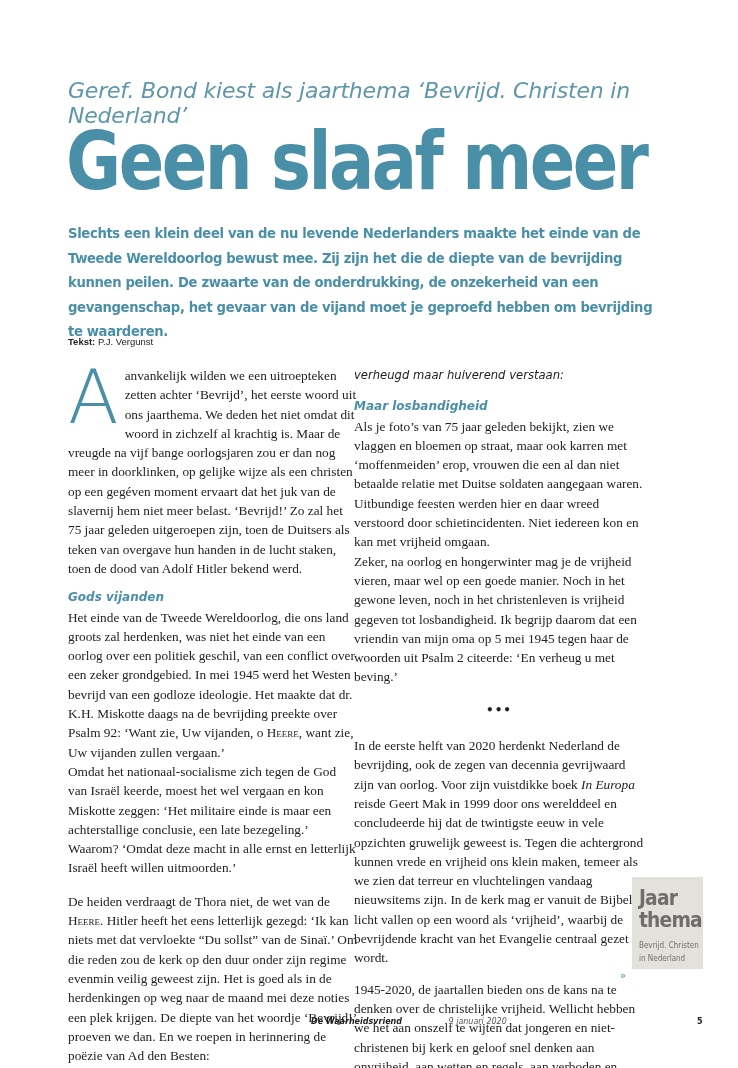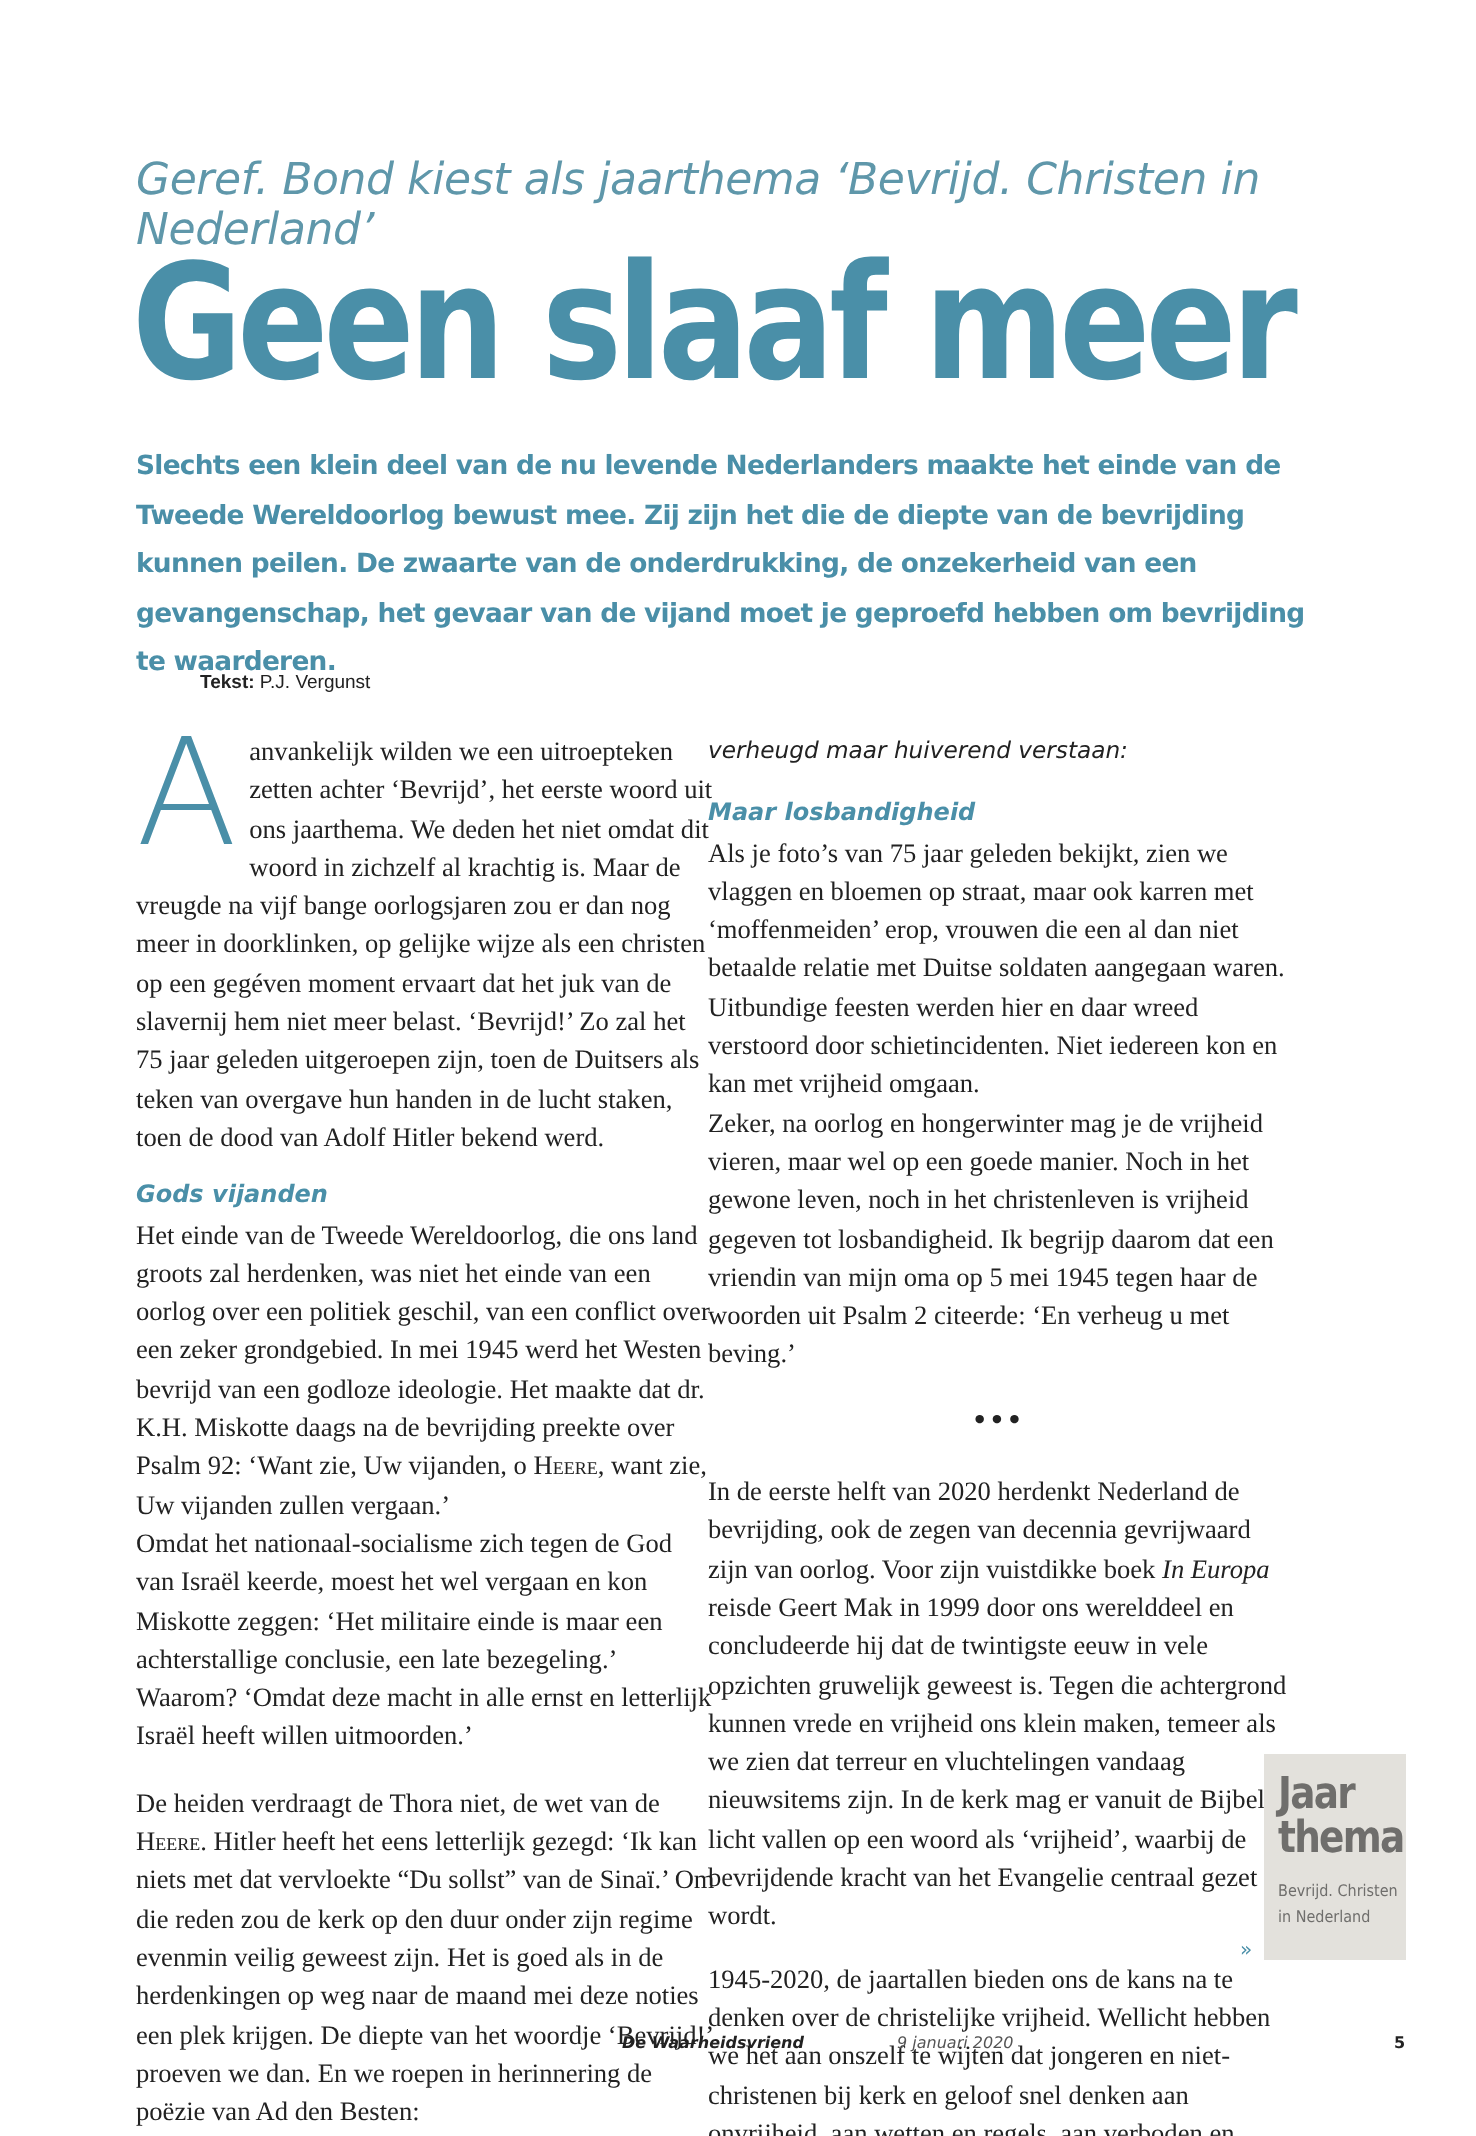--- a/index.html
+++ b/index.html
@@ -16,21 +16,21 @@
     font-size: 80px; line-height: 100px; color: #4a8fa8; letter-spacing: -3px;
     transform: scaleX(0.84); transform-origin: left top; white-space: nowrap;
   }
   .lead {
     position: absolute; left: 68px; top: 222px; width: 600px;
     font-family: "DejaVu Sans", sans-serif; font-weight: bold;
     font-size: 13.2px; line-height: 24.5px; color: #4a8fa8; letter-spacing: -0.35px;
   }
   .byline {
     position: absolute; left: 68px; top: 336px;
-    font-family: "Liberation Sans", sans-serif; font-size: 9.5px; color: #222; margin-left: 32px;
+    font-family: "Liberation Sans", sans-serif; font-size: 9.5px; color: #222;
   }
   .byline b { font-weight: bold; }
   .col {
     position: absolute; top: 366px; width: 290px;
     font-family: "Liberation Serif", serif; font-size: 13.3px; line-height: 19.3px; color: #222;
   }
   .col p { margin: 0; }
   .col1 { left: 68px; }
   .col2 { left: 354px; }
   .sub {
@@ -40,21 +40,21 @@
   .poem { font-family: "DejaVu Sans", sans-serif; font-style: italic; font-size: 11.6px; line-height: 19.3px; color: #222; }
   .gap { height: 14px; }
   .dropcap {
     float: left; font-family: "DejaVu Sans", sans-serif; font-weight: 200;
     font-size: 74px; line-height: 58px; color: #4a8fa8; margin: 2px 6px 0 0; height: 58px;
   }
   .sc { font-variant: small-caps; }
   .dots { text-align: center; font-family: "DejaVu Sans", sans-serif; font-size: 12px; font-weight: bold; letter-spacing: 1px; margin: 14px 0 16px 0; }
   .arrow { color: #4a8fa8; font-family: "DejaVu Sans", sans-serif; font-size: 10px; position: absolute; }
   .theme-box {
-    position: absolute; left: 632px; top: 877px; width: 71px; height: 103px; background: #e3e1dc;
+    position: absolute; left: 632px; top: 877px; width: 71px; height: 92px; background: #e3e1dc;
     font-family: "DejaVu Sans", sans-serif; color: #6f6e6c;
   }
   .theme-box .t1 { position: absolute; left: 7px; top: 10px; font-size: 22px; font-weight: bold; line-height: 22px; letter-spacing: -1px; transform: scaleX(0.85); transform-origin: left top; }
   .theme-box .t2 { position: absolute; left: 7px; top: 32px; font-size: 22px; font-weight: bold; line-height: 22px; letter-spacing: -1px; transform: scaleX(0.85); transform-origin: left top; }
   .theme-box .t3 { position: absolute; left: 7px; top: 62px; font-size: 8px; line-height: 13px; transform: scaleX(0.9); transform-origin: left top; white-space: nowrap; }
   .footer {
     position: absolute; top: 1017px; left: 311px;
     font-family: "DejaVu Sans", sans-serif; font-size: 8px; color: #222;
   }
   .footer b { font-weight: bold; font-style: italic; }

